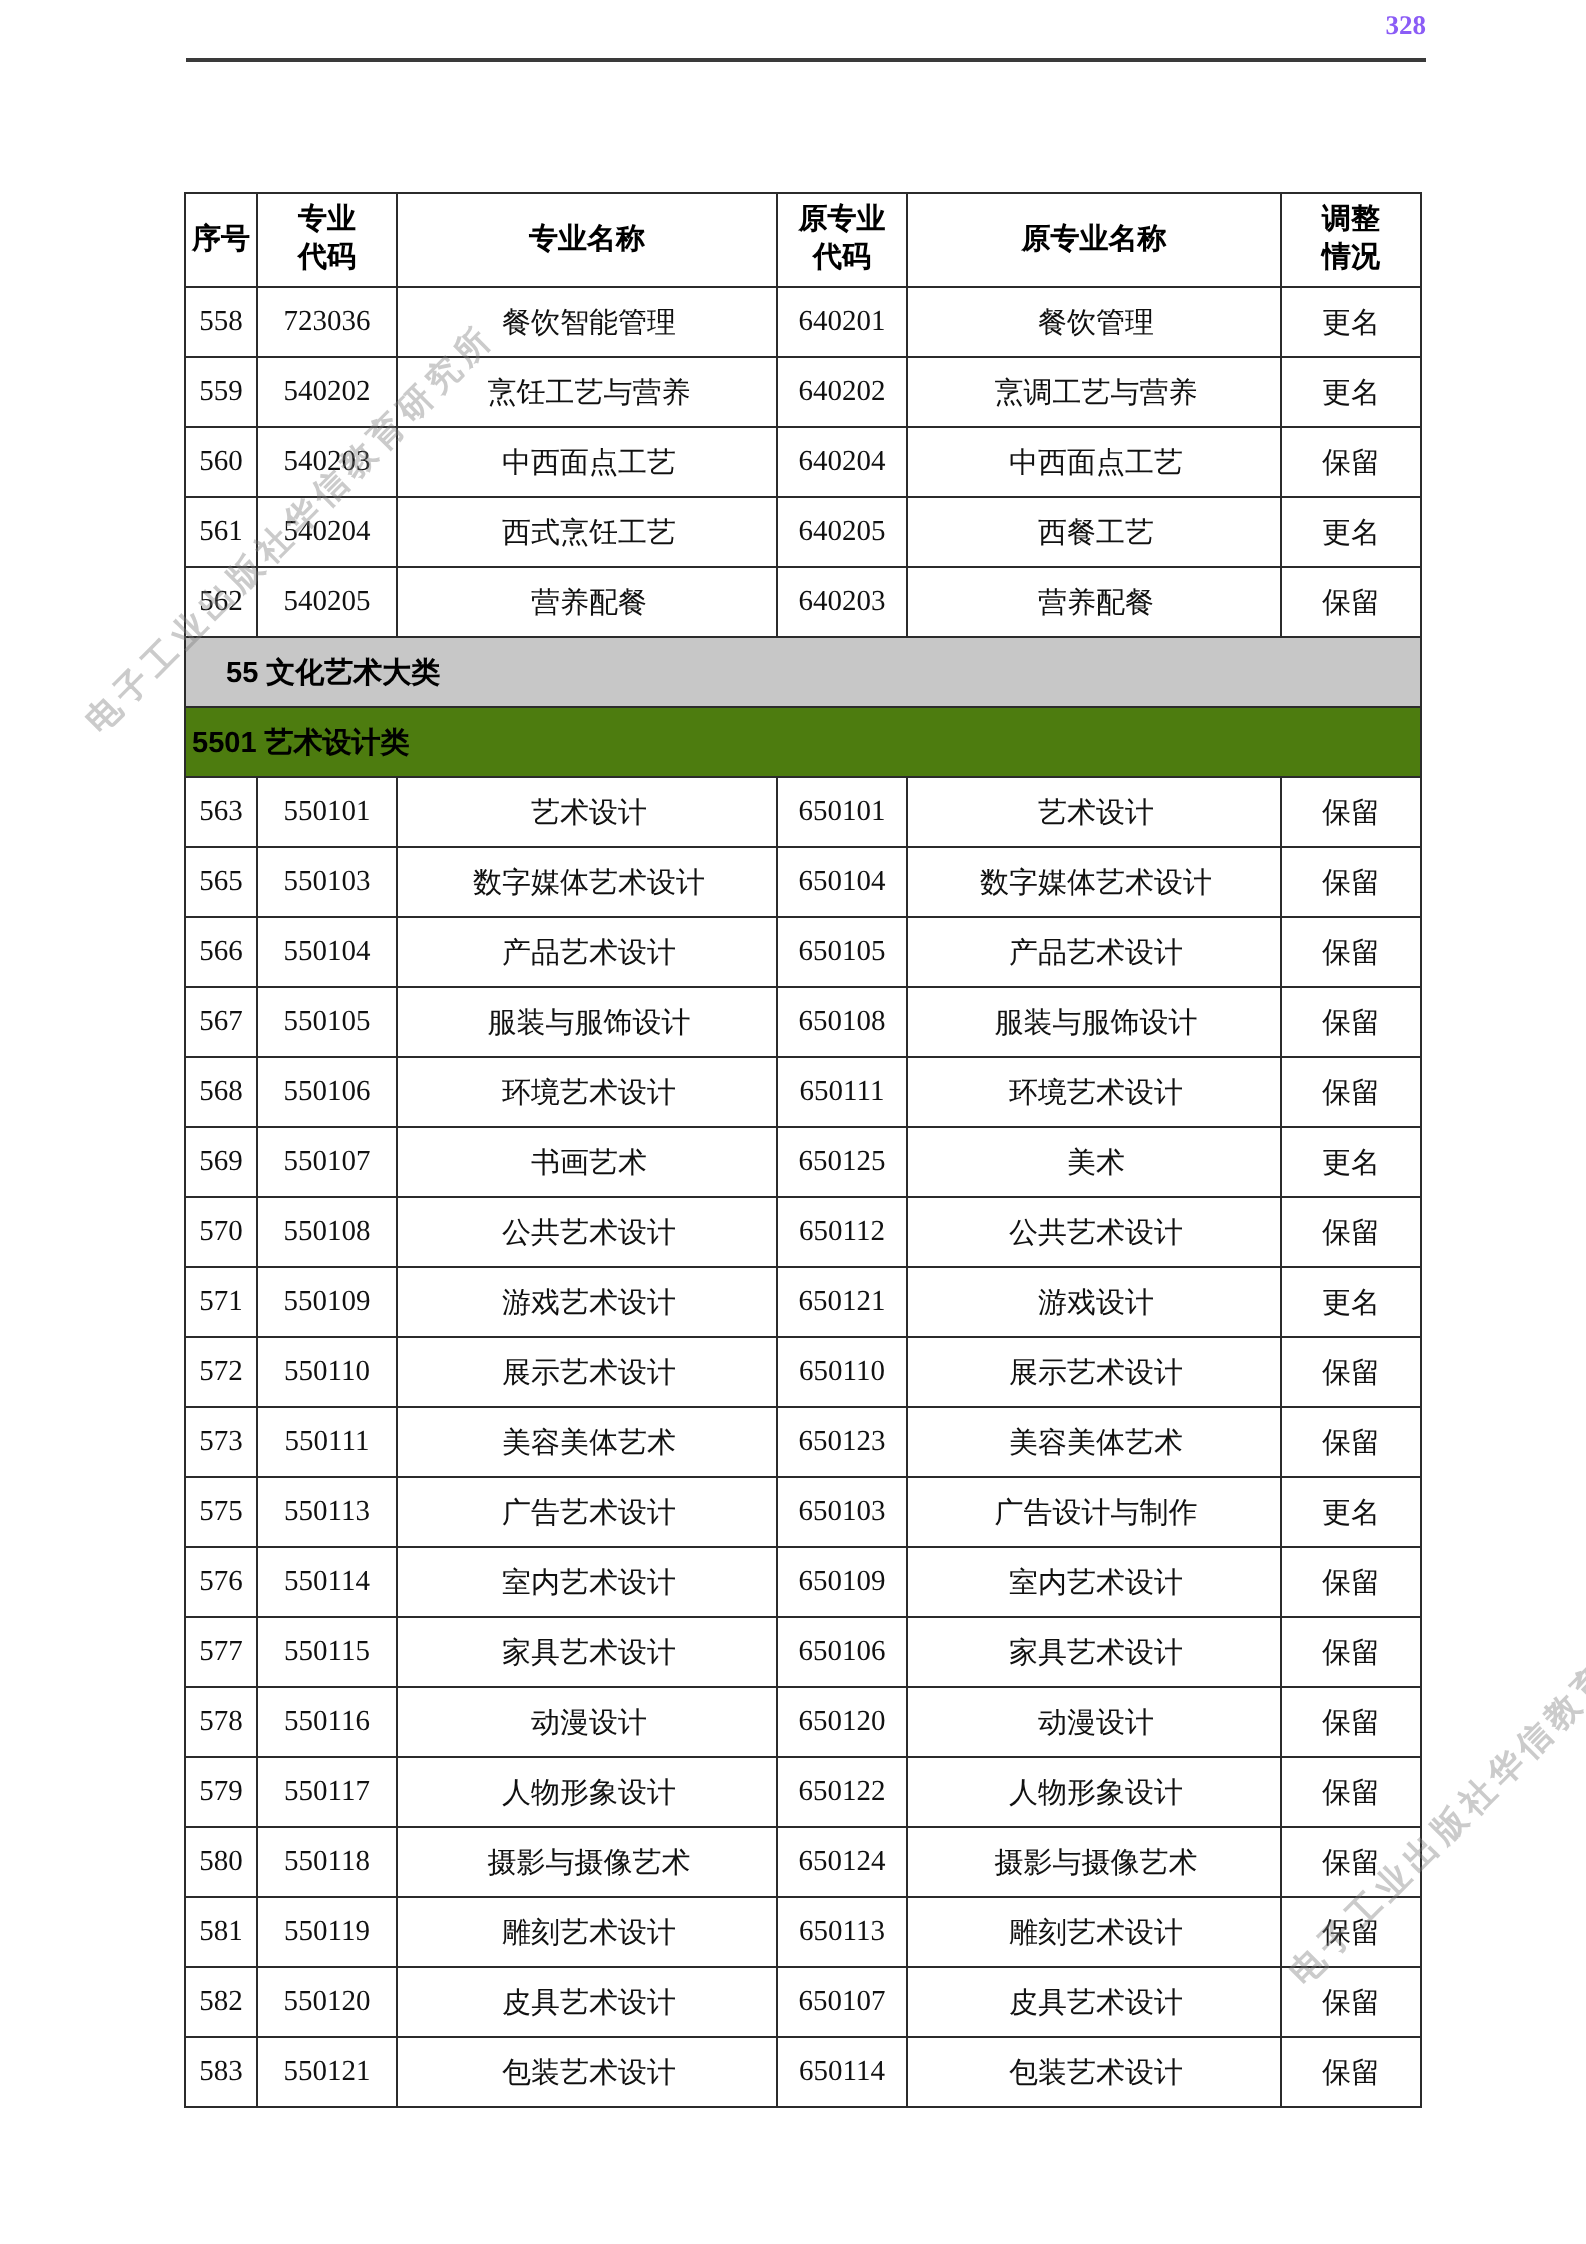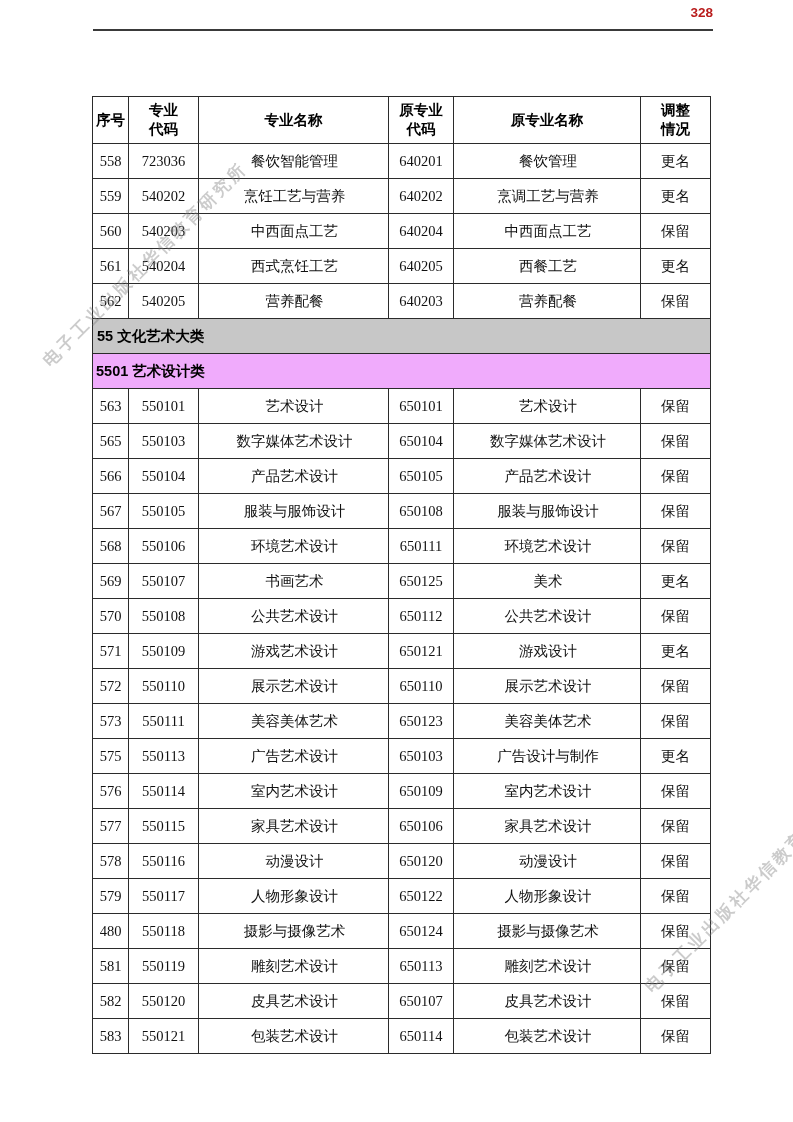--- a/index.html
+++ b/index.html
@@ -9,22 +9,22 @@
     position: relative;
     overflow: hidden;
     font-family: "Liberation Serif", "DejaVu Serif", serif;
     color: #111;
   }
 
   
   .page-number {
     position: absolute; top: 5px; right: 80px;
     font-size: 13.5px; font-weight: bold;
-    font-family: Liberation Sans, sans-serif;
-    color: #b91c1c;
+    font-family: Liberation Serif, serif;
+    color: #8b5cf6;
     text-align: right;
   }
   .header-rule {
     position: absolute; top: 29px; left: 93px;
     width: 620px; height: 2px; background: #3a3a3a;
   }
 
   
   .watermark {
     position: absolute;
@@ -69,24 +69,24 @@
   td.c0, td.c1, td.c3, td.c5 { text-align: center; }
   td.c2, td.c4 { text-align: center; padding-left: 3px; font-size: 15px; }
 
   td.banner {
     font-family: "Liberation Sans", "DejaVu Sans", sans-serif;
     font-weight: bold; color: #000;
     text-align: left;
   }
   td.banner-major {
     height: 30px; background: #c7c7c7;
-    font-size: 18px; padding-left: 4px;
+    font-size: 18px; padding-left: 20px;
   }
   td.banner-sub {
-    height: 29px; background: #f0abfc;
+    height: 29px; background: #4d7c0f;
     font-size: 16px; padding-left: 3px; margin-left: 12px;
   }
 </style>
 </head>
 <body>
 
 <div class="page-number">328</div>
 <div class="header-rule"></div>
 
 <div class="watermark wm-left">电子工业出版社华信教育研究所</div>
@@ -280,21 +280,21 @@
         </tr>
         <tr>
           <td class="c0">579</td>
           <td class="c1">550117</td>
           <td class="c2">人物形象设计</td>
           <td class="c3">650122</td>
           <td class="c4">人物形象设计</td>
           <td class="c5">保留</td>
         </tr>
         <tr>
-          <td class="c0">480</td>
+          <td class="c0">580</td>
           <td class="c1">550118</td>
           <td class="c2">摄影与摄像艺术</td>
           <td class="c3">650124</td>
           <td class="c4">摄影与摄像艺术</td>
           <td class="c5">保留</td>
         </tr>
         <tr>
           <td class="c0">581</td>
           <td class="c1">550119</td>
           <td class="c2">雕刻艺术设计</td>

